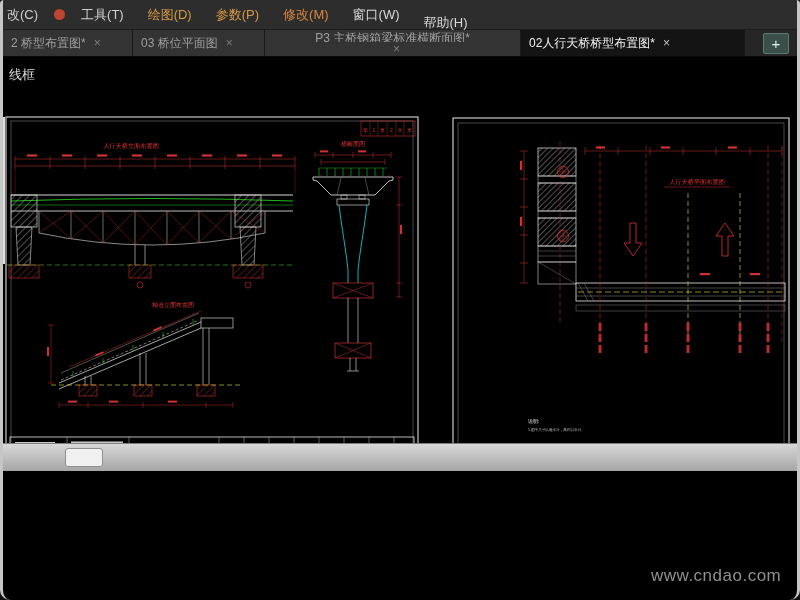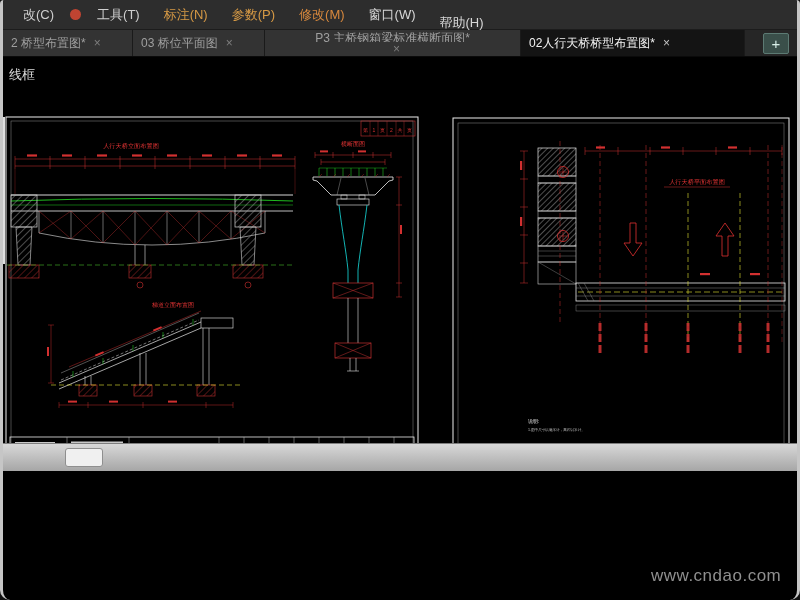--- a/index.html
+++ b/index.html
@@ -6,21 +6,21 @@
   html,body { width:800px; height:600px; background:#111; overflow:hidden;
     font-family:"Liberation Sans", sans-serif; }
   .window { position:relative; width:800px; height:600px;
     border-left:3px solid #c6c6c6; border-right:3px solid #c6c6c6;
     border-radius:4px 4px 10px 10px; overflow:hidden; background:#000; }
 
   
   .menubar { height:30px; background:#2d2d2d; display:flex; align-items:center;
     font-size:13px; border-bottom:1px solid #1c1c1c; }
   .menu-item { padding:0 12px; line-height:29px; color:#d0d0d0; cursor:default; white-space:nowrap; }
-  .menu-item:first-child { padding-left:20px; }
+  .menu-item:first-child { padding-left:4px; }
   .app-dot { width:11px; height:11px; border-radius:50%; background:#c04432; margin:0 4px; flex:none; }
 
   
   .tabbar { height:27px; background:#262626; display:flex; align-items:stretch;
     border-bottom:1px solid #0a0a0a;justify-content:space-between; }
   .tab { display:flex; align-items:center; padding:0 8px; font-size:12px;
     color:#9f9f9f; background:#333; border-right:1px solid #1a1a1a; overflow:hidden; white-space:nowrap; }
   .tab .tlabel { overflow:hidden; text-overflow:ellipsis; }
   .tab .tclose { margin-left:8px; color:#7e7e7e; font-size:12px; flex:none; }
   .tab.active { background:#141414; color:#f2f2f2; }
@@ -52,21 +52,21 @@
 </style>
 </head>
 <body>
 
 <div class="window">
 
   <div class="menubar">
     <div class="menu-item" style="color: rgb(207, 207, 207);">改(C)</div>
     <span class="app-dot"></span>
     <div class="menu-item" style="color: rgb(207, 207, 207);">工具(T)</div>
-    <div class="menu-item" style="color: rgb(215, 154, 69);">标注(N)</div>
+    <div class="menu-item" style="color: rgb(215, 154, 69);">绘图(D)</div>
     <div class="menu-item" style="color: rgb(215, 154, 69);">参数(P)</div>
     <div class="menu-item" style="color: rgb(215, 136, 61);">修改(M)</div>
     <div class="menu-item" style="color: rgb(216, 216, 216); text-align: right;">窗口(W)</div>
     <div class="menu-item" style="color: rgb(216, 216, 216); margin-top: 16px;">帮助(H)</div>
   </div>
 
   <div class="tabbar">
     <div class="tab t1">
       <span class="tlabel">2  桥型布置图*</span>
       <span class="tclose">×</span>

